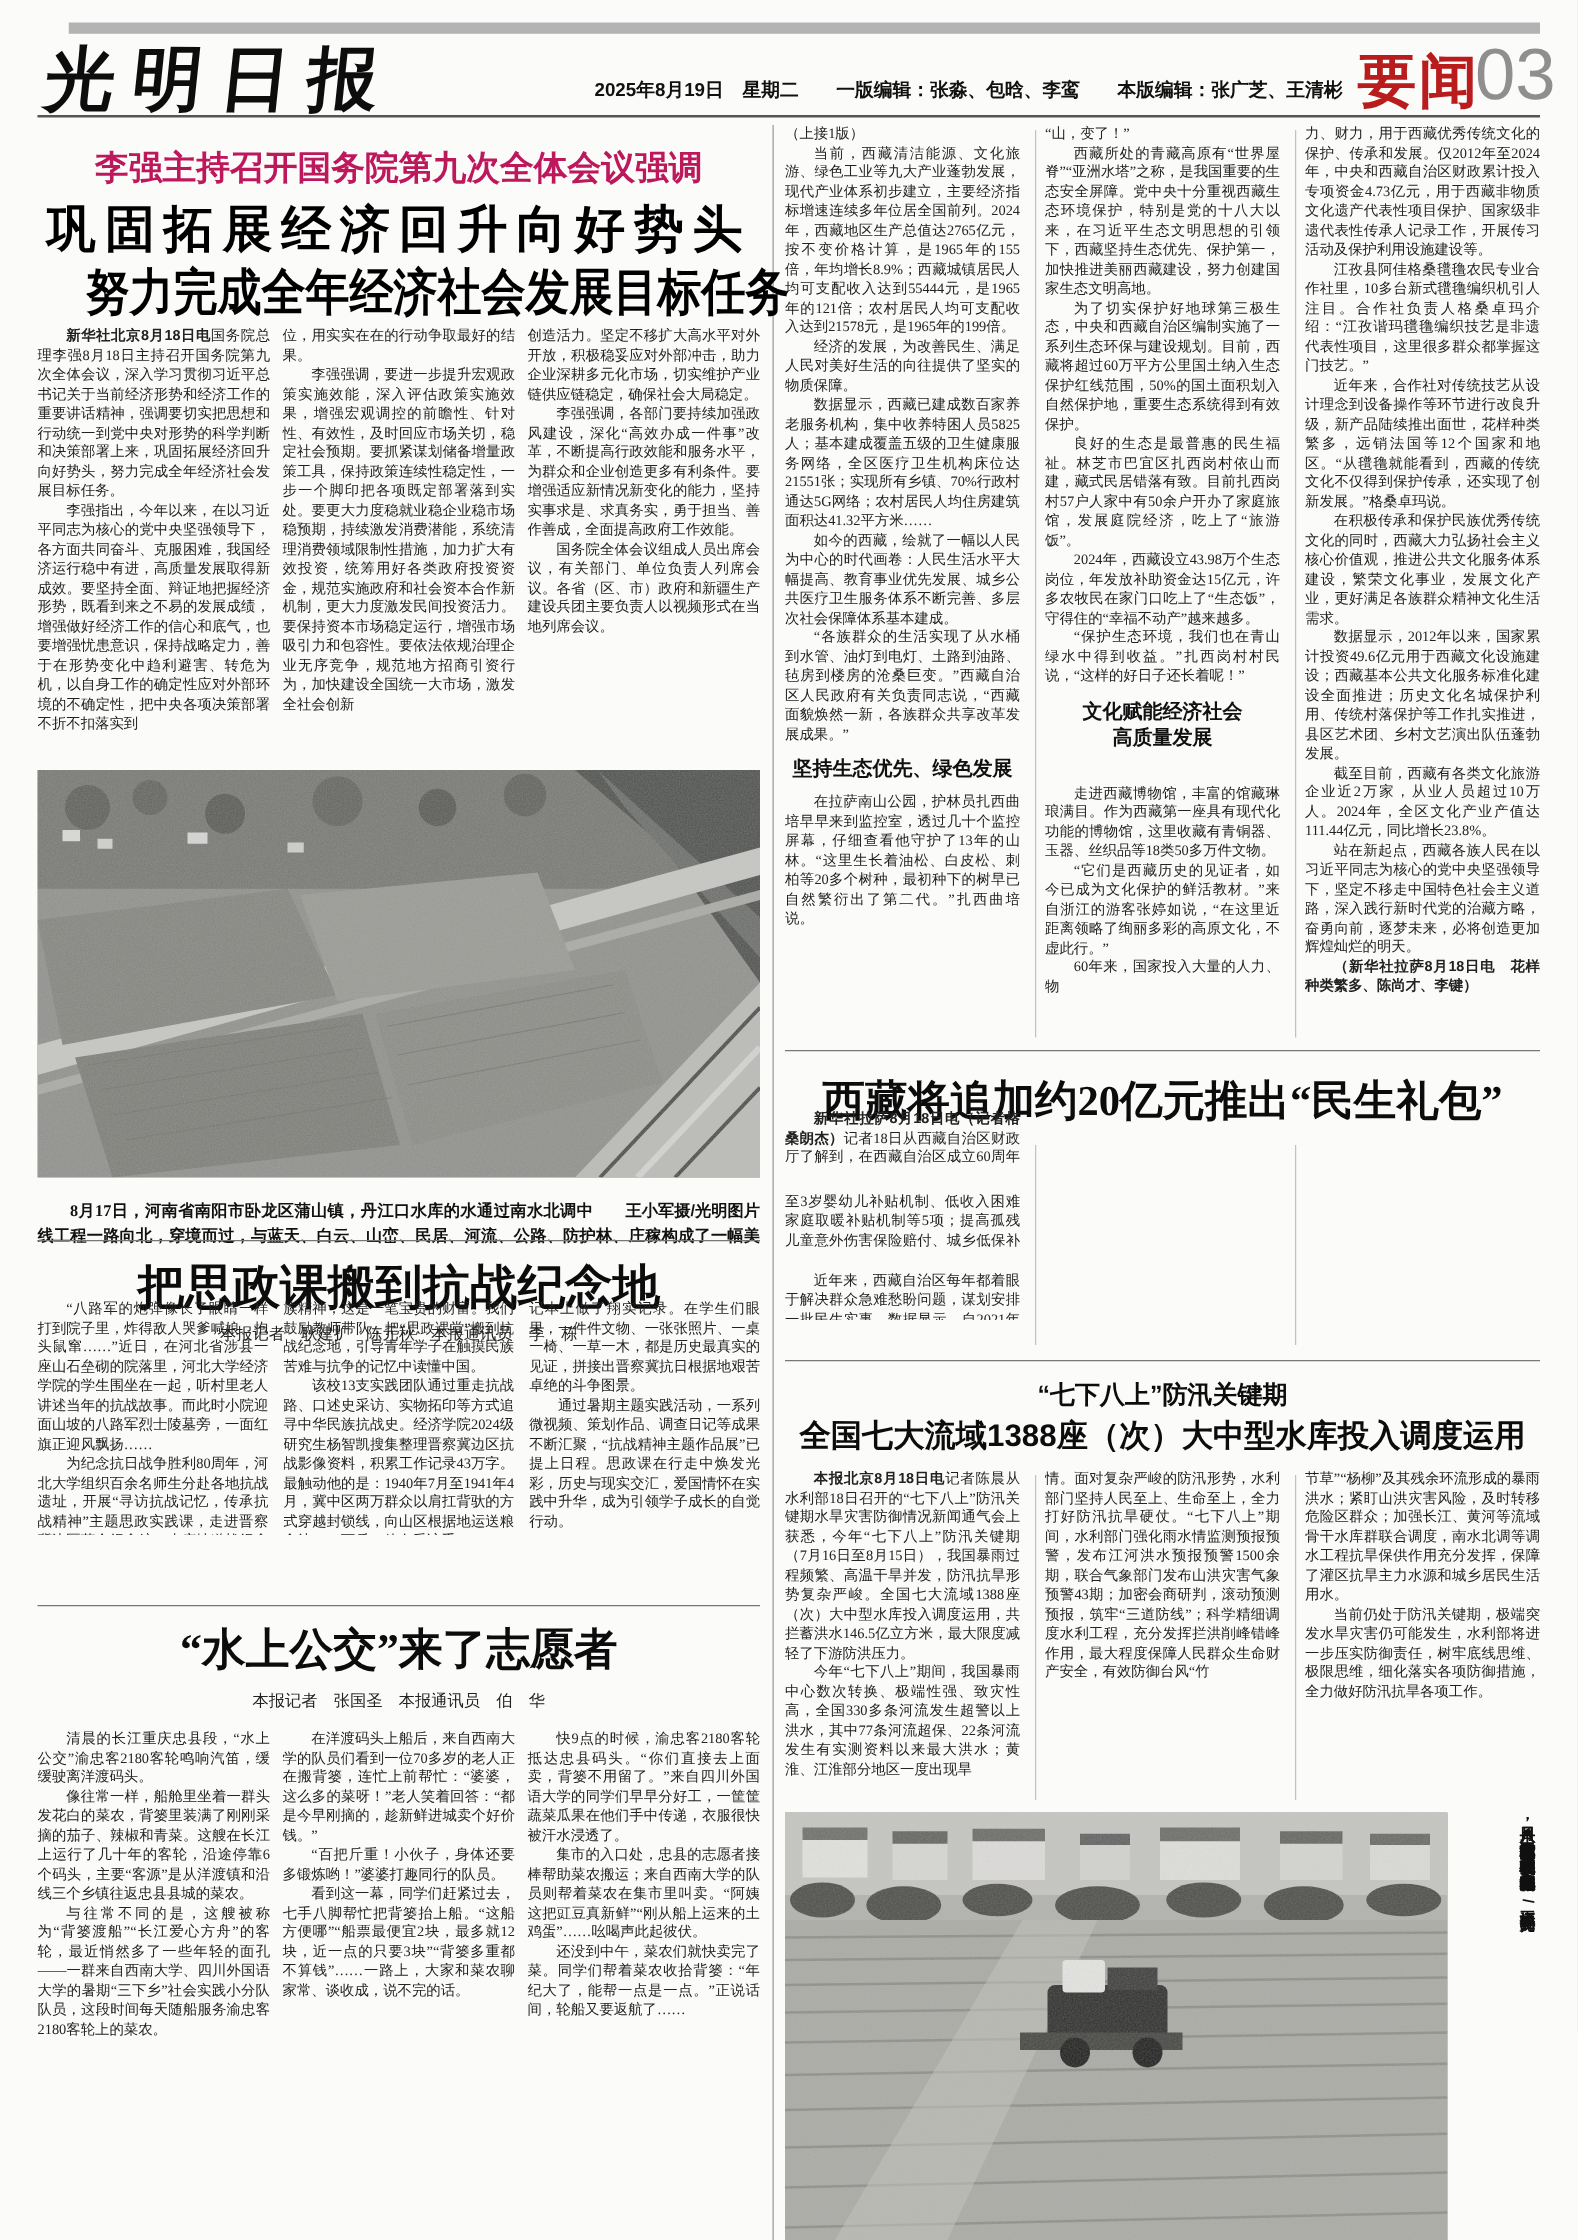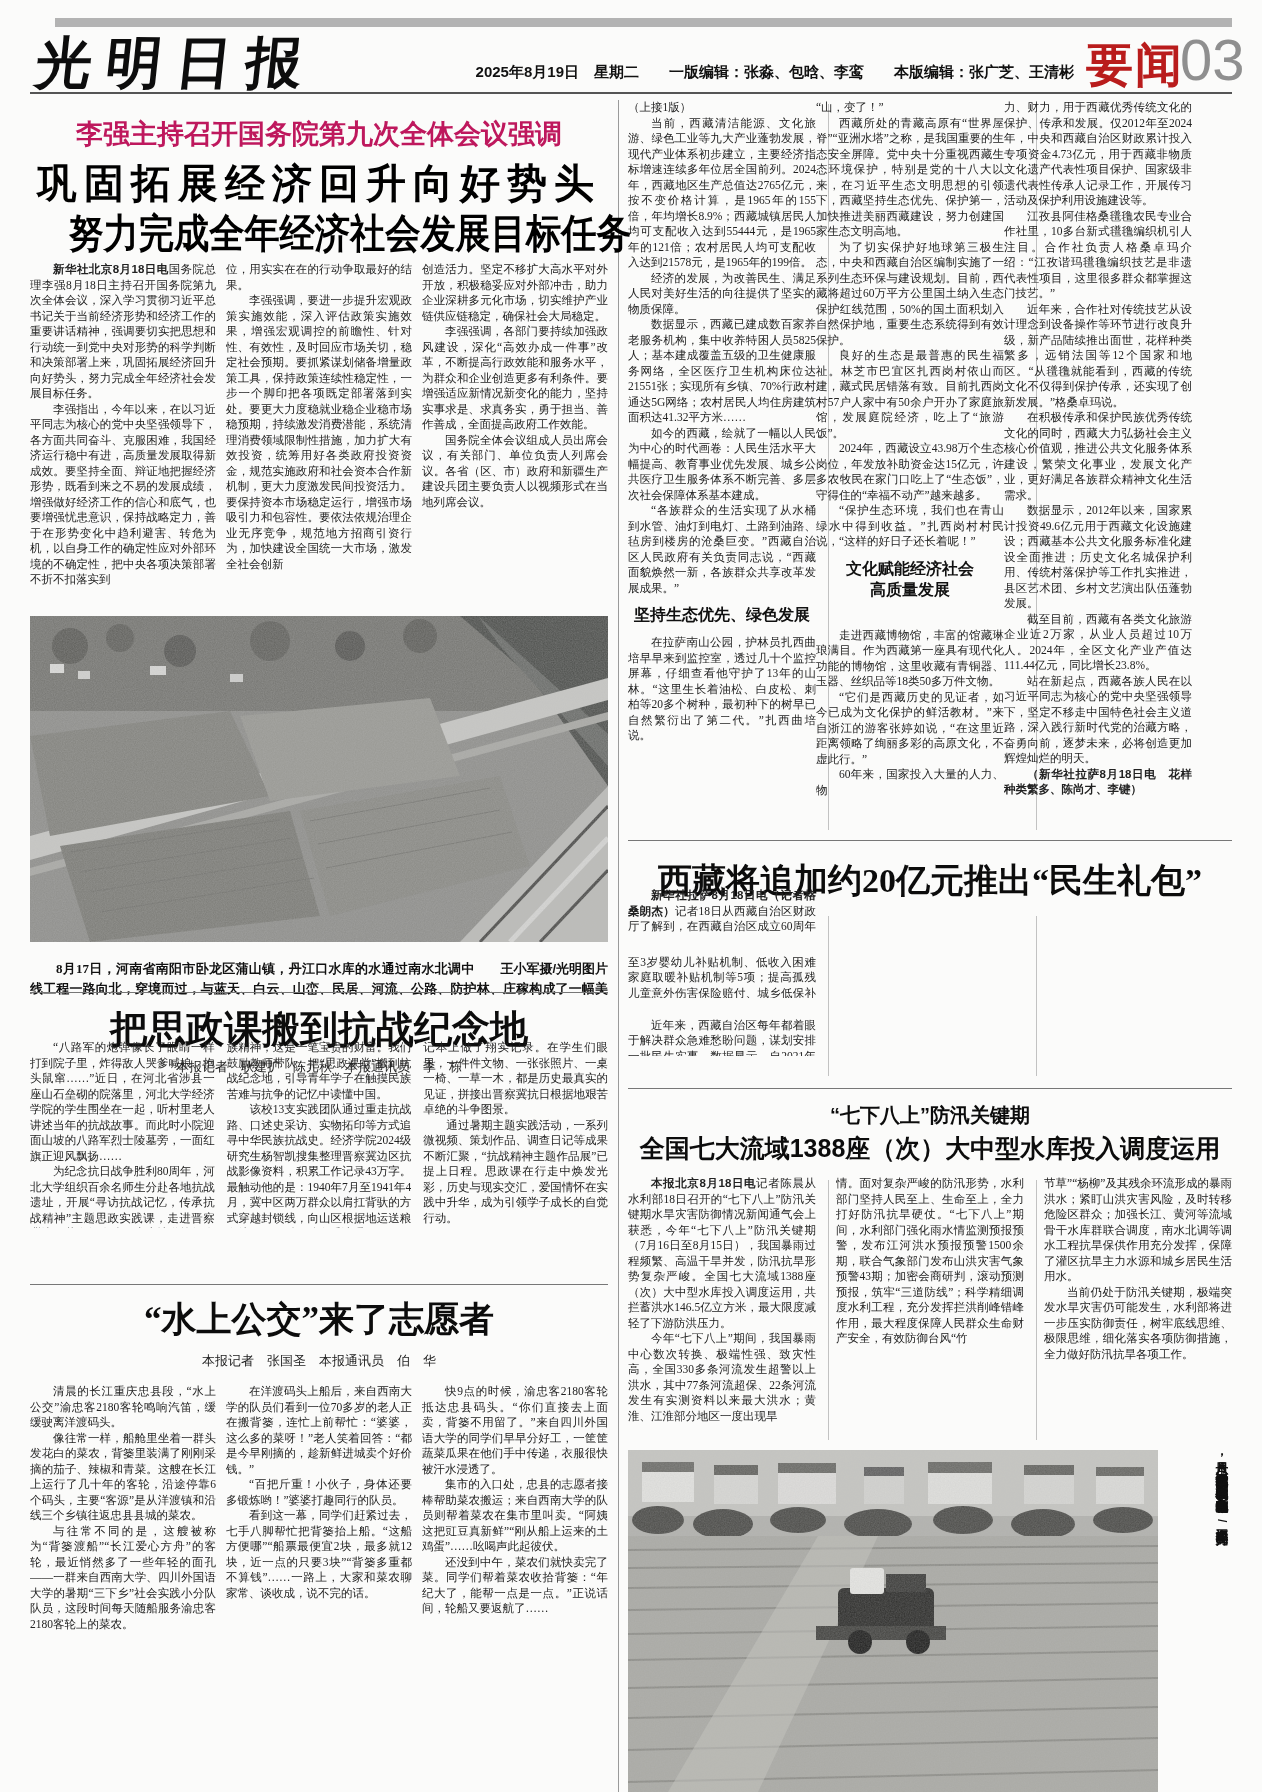--- a/index.html
+++ b/index.html
@@ -178,21 +178,21 @@
         <p class="p">快9点的时候，渝忠客2180客轮抵达忠县码头。“你们直接去上面卖，背篓不用留了。”来自四川外国语大学的同学们早早分好工，一筐筐蔬菜瓜果在他们手中传递，衣服很快被汗水浸透了。</p>
         <p class="p">集市的入口处，忠县的志愿者接棒帮助菜农搬运；来自西南大学的队员则帮着菜农在集市里叫卖。“阿姨这把豇豆真新鲜”“刚从船上运来的土鸡蛋”……吆喝声此起彼伏。</p>
         <p class="p">还没到中午，菜农们就快卖完了菜。同学们帮着菜农收拾背篓：“年纪大了，能帮一点是一点。”正说话间，轮船又要返航了……</p>
       </div>
     </div>
   </div>
 
   <div>
     <div class="vdiv light" style="left:828px;top:104px;height:726px;"></div>
     <div class="vdiv light" style="left:1036px;top:104px;height:726px;"></div>
-    <div class="cols" style="left:628px;top:100px;width:604px;height:732px;">
+    <div class="cols" style="left:628px;top:100px;width:604px;height:732px;gap:20px;">
       <div class="col" style="width:188px;">
         <p class="p p-noindent">（上接1版）</p>
         <p class="p">当前，西藏清洁能源、文化旅游、绿色工业等九大产业蓬勃发展，现代产业体系初步建立，主要经济指标增速连续多年位居全国前列。2024年，西藏地区生产总值达2765亿元，按不变价格计算，是1965年的155倍，年均增长8.9%；西藏城镇居民人均可支配收入达到55444元，是1965年的121倍；农村居民人均可支配收入达到21578元，是1965年的199倍。</p>
         <p class="p">经济的发展，为改善民生、满足人民对美好生活的向往提供了坚实的物质保障。</p>
         <p class="p">数据显示，西藏已建成数百家养老服务机构，集中收养特困人员5825人；基本建成覆盖五级的卫生健康服务网络，全区医疗卫生机构床位达21551张；实现所有乡镇、70%行政村通达5G网络；农村居民人均住房建筑面积达41.32平方米……</p>
         <p class="p">如今的西藏，绘就了一幅以人民为中心的时代画卷：人民生活水平大幅提高、教育事业优先发展、城乡公共医疗卫生服务体系不断完善、多层次社会保障体系基本建成。</p>
         <p class="p">“各族群众的生活实现了从水桶到水管、油灯到电灯、土路到油路、毡房到楼房的沧桑巨变。”西藏自治区人民政府有关负责同志说，“西藏面貌焕然一新，各族群众共享改革发展成果。”</p>
         <div class="subhead">坚持生态优先、绿色发展</div>
         <p class="p">在拉萨南山公园，护林员扎西曲培早早来到监控室，透过几十个监控屏幕，仔细查看他守护了13年的山林。“这里生长着油松、白皮松、刺柏等20多个树种，最初种下的树早已自然繁衍出了第二代。”扎西曲培说。</p>
 

